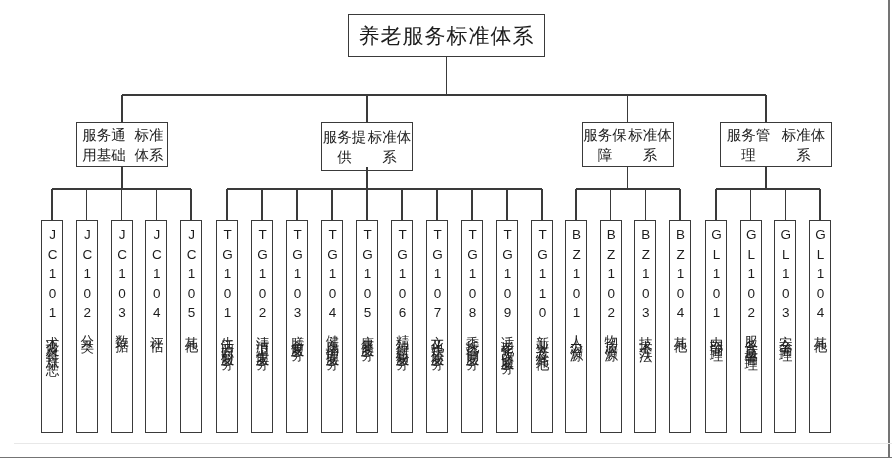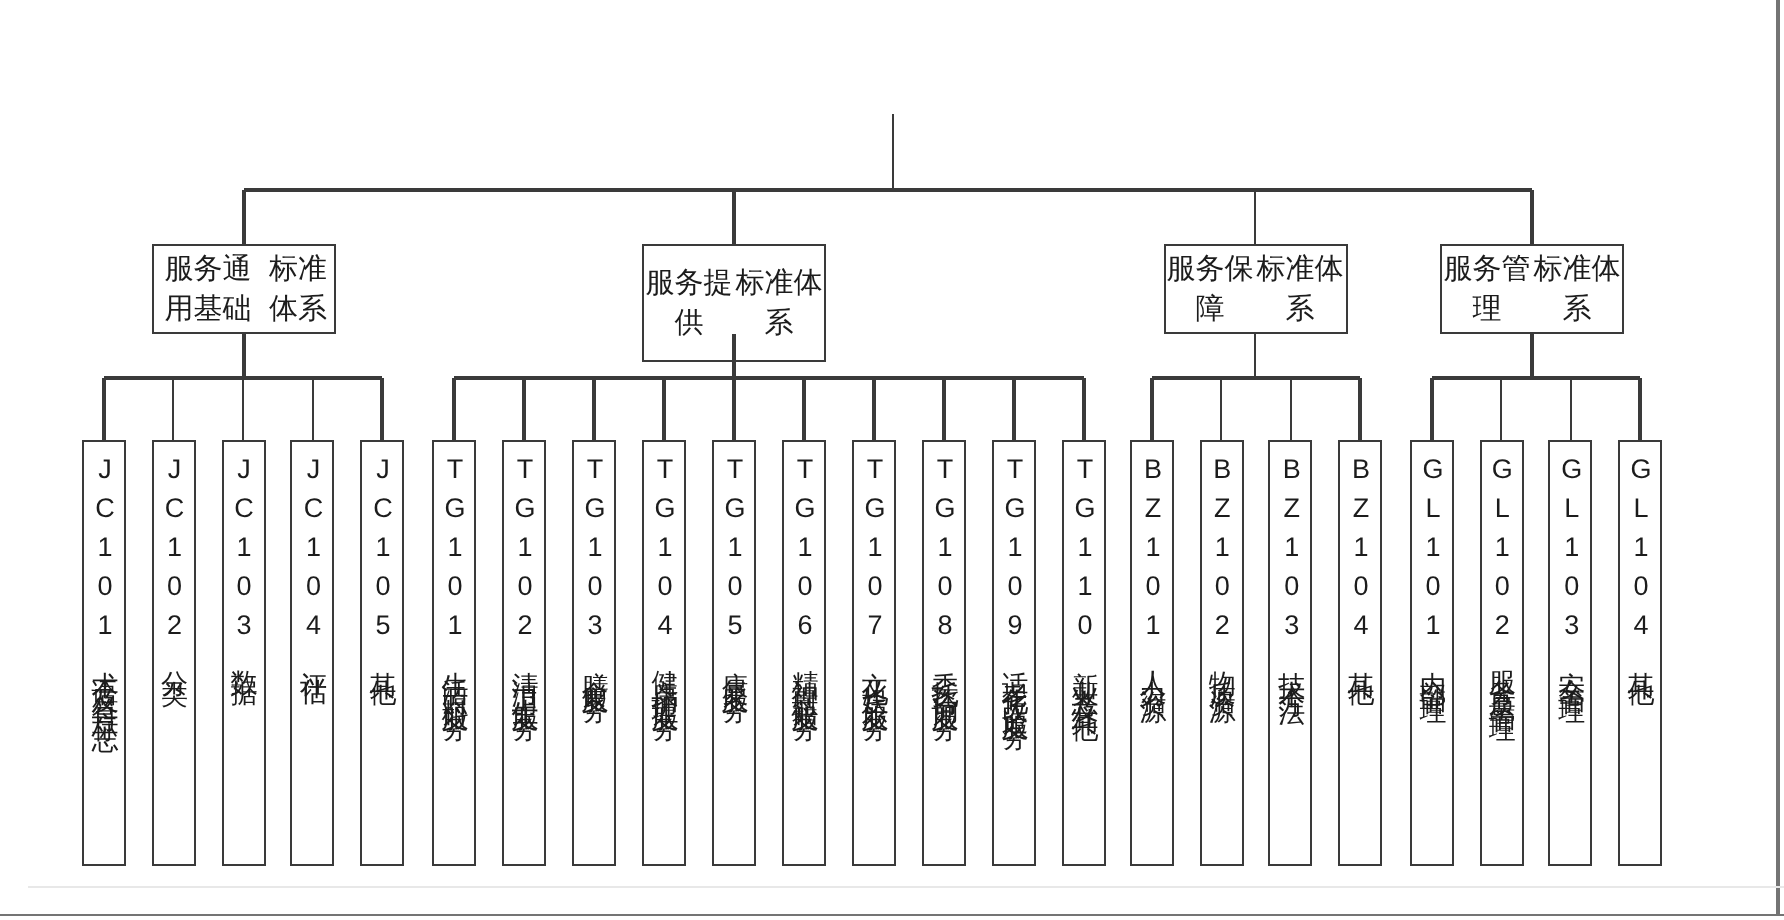--- a/index.html
+++ b/index.html
@@ -45,20 +45,23 @@
   }
   .hline,.vline{position:absolute;background:#3a3a3a;}
   #frame-right{position:absolute;left:888px;top:0;width:1.5px;height:458px;background:#747474;}
   #frame-bottom{position:absolute;left:0;top:456.5px;width:892px;height:1.7px;background:#747474;}
   #faint-rule{position:absolute;left:14px;top:443px;width:878px;height:1px;background:#e8e8e8;}
 </style>
 </head>
 <body>
 
 <div id="canvas">
+  <div id="root-box" class="node">
+    <span>养老服务标准体系</span>
+  </div>
   <div id="frame-right"></div>
   <div id="frame-bottom"></div>
   <div id="faint-rule"></div>
 <div class="vline" style="position: absolute; left: 445.9px; top: 57px; width: 1.2px; height: 38px; background: rgb(58, 58, 58);"></div>
     <div class="hline" style="position: absolute; left: 122px; top: 94.4px; width: 644px; height: 1.2px; background: rgb(58, 58, 58);"></div>
     <div class="vline" style="position: absolute; left: 121.4px; top: 95px; width: 1.2px; height: 27px; background: rgb(58, 58, 58);"></div>
     <div class="node l2" style="left: 76px; top: 122px; width: 92px; height: 45px;">
       <span>服务通用基础</span>
       <span>标准体系</span>
     </div>
@@ -78,21 +81,21 @@
     </div>
     <div class="vline" style="position: absolute; left: 155.65px; top: 189px; width: 1.2px; height: 31px; background: rgb(58, 58, 58);"></div>
     <div class="node leaf" style="left: 145.25px; top: 220px; width: 22px; height: 213px;">
       <span>JC104评估</span>
     </div>
     <div class="vline" style="position: absolute; left: 190.4px; top: 189px; width: 1.2px; height: 31px; background: rgb(58, 58, 58);"></div>
     <div class="node leaf" style="left: 180px; top: 220px; width: 22px; height: 213px;">
       <span>JC105其他</span>
     </div>
     <div class="vline" style="position: absolute; left: 366.4px; top: 95px; width: 1.2px; height: 27px; background: rgb(58, 58, 58);"></div>
-    <div class="node l2" style="left: 321px; top: 122px; width: 92px; height: 59px;">
+    <div class="node l2" style="left: 321px; top: 122px; width: 92px; height: 49px;">
       <span>服务提供</span>
       <span>标准体系</span>
     </div>
     <div class="vline" style="position: absolute; left: 366.4px; top: 167px; width: 1.2px; height: 22px; background: rgb(58, 58, 58);"></div>
     <div class="hline" style="position: absolute; left: 227px; top: 188.4px; width: 315px; height: 1.2px; background: rgb(58, 58, 58);"></div>
     <div class="vline" style="position: absolute; left: 226.4px; top: 189px; width: 1.2px; height: 31px; background: rgb(58, 58, 58);"></div>
     <div class="node leaf" style="left: 216px; top: 220px; width: 22px; height: 213px;">
       <span>TG101生活照料服务</span>
     </div>
     <div class="vline" style="position: absolute; left: 261.4px; top: 189px; width: 1.2px; height: 31px; background: rgb(58, 58, 58);"></div>
@@ -148,21 +151,21 @@
     </div>
     <div class="vline" style="position: absolute; left: 644.73px; top: 189px; width: 1.2px; height: 31px; background: rgb(58, 58, 58);"></div>
     <div class="node leaf" style="left: 634.33px; top: 220px; width: 22px; height: 213px;">
       <span>BZ103技术方法</span>
     </div>
     <div class="vline" style="position: absolute; left: 679.4px; top: 189px; width: 1.2px; height: 31px; background: rgb(58, 58, 58);"></div>
     <div class="node leaf" style="left: 669px; top: 220px; width: 22px; height: 213px;">
       <span>BZ104其他</span>
     </div>
     <div class="vline" style="position: absolute; left: 765.4px; top: 95px; width: 1.2px; height: 27px; background: rgb(58, 58, 58);"></div>
-    <div class="node l2" style="left: 720px; top: 122px; width: 92px; height: 45px;">
+    <div class="node l2" style="left: 720px; top: 122px; width: 112px; height: 45px;">
       <span>服务管理</span>
       <span>标准体系</span>
     </div>
     <div class="vline" style="position: absolute; left: 765.4px; top: 167px; width: 1.2px; height: 22px; background: rgb(58, 58, 58);"></div>
     <div class="hline" style="position: absolute; left: 716px; top: 188.4px; width: 104px; height: 1.2px; background: rgb(58, 58, 58);"></div>
     <div class="vline" style="position: absolute; left: 715.4px; top: 189px; width: 1.2px; height: 31px; background: rgb(58, 58, 58);"></div>
     <div class="node leaf" style="left: 705px; top: 220px; width: 22px; height: 213px;">
       <span>GL101内部管理</span>
     </div>
     <div class="vline" style="position: absolute; left: 750.07px; top: 189px; width: 1.2px; height: 31px; background: rgb(58, 58, 58);"></div>

